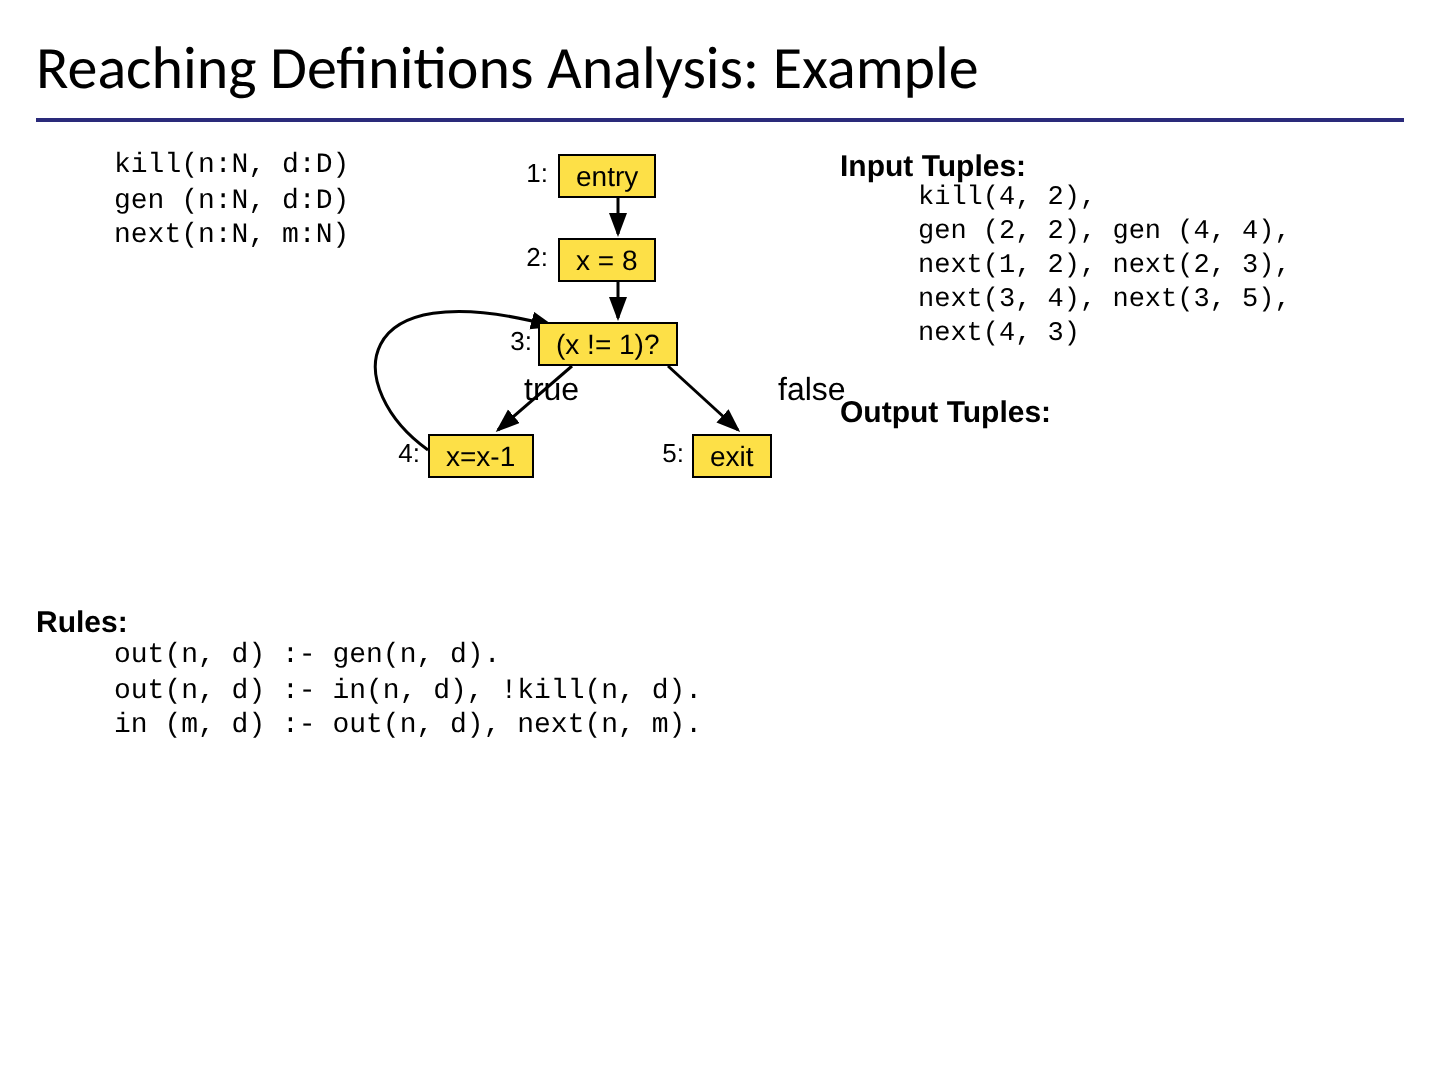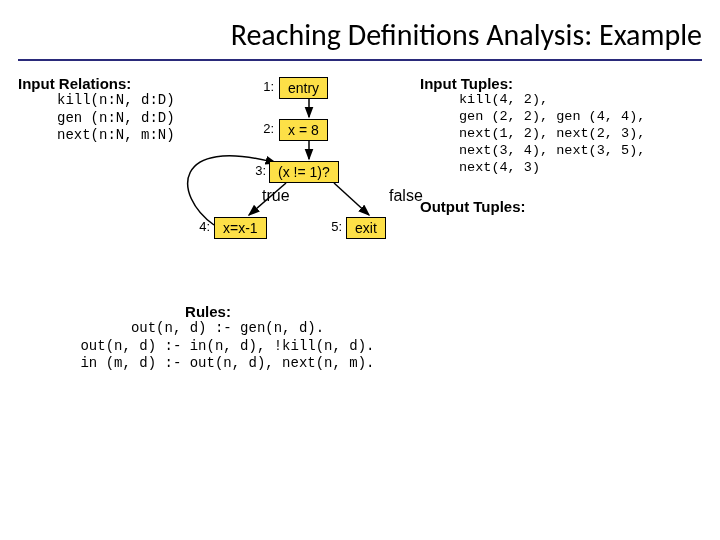--- a/index.html
+++ b/index.html
@@ -14,21 +14,21 @@
   .slide {
     position: relative;
     width: 720px;
     height: 540px;
     box-sizing: border-box;
     padding: 12px 18px;
   }
   .title {
     font-size: 30px;
     font-weight: 400;
-    text-align: right;
+    text-align: left;
     margin: 4px 0 6px 0;
   }
   .hr {
     border: none;
     border-top: 2px solid #2a2a7a;
     margin: 0 0 14px 0;
   }
   .cols {
     display: flex;
     flex-direction: row;
@@ -57,21 +57,20 @@
   .code {
     font-family: "Courier New", monospace;
     font-size: 14px;
     white-space: pre;
     line-height: 1.25;
     margin-left: 39px;
   }
   .rules-block {
     margin-top: 8px;
     max-width: 380px;
-    text-align: center;
   }
   .rules-block .code {
     font-size: 14px;
   }
   
   .node {
     position: absolute;
     border: 1.5px solid #000;
     background: #fde047;
     font-family: Arial, sans-serif;
@@ -107,21 +106,20 @@
 <body>
 
 <div class="slide">
 
   <div class="title">Reaching Definitions Analysis: Example</div>
   <hr class="hr">
 
   <div class="cols">
 
     <div class="left">
-      <div class="sec-head">Input Relations:</div>
       <div class="code">kill(n:N, d:D)
 gen (n:N, d:D)
 next(n:N, m:N)</div>
 
     </div>
 
     <div class="mid">
 
       <svg class="edges">
         <defs>

